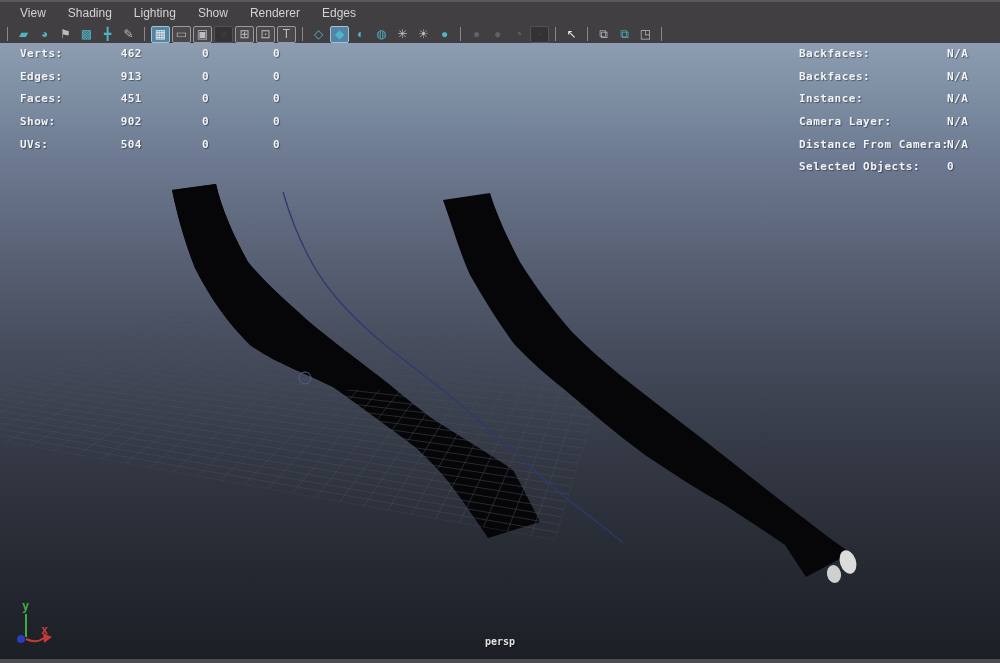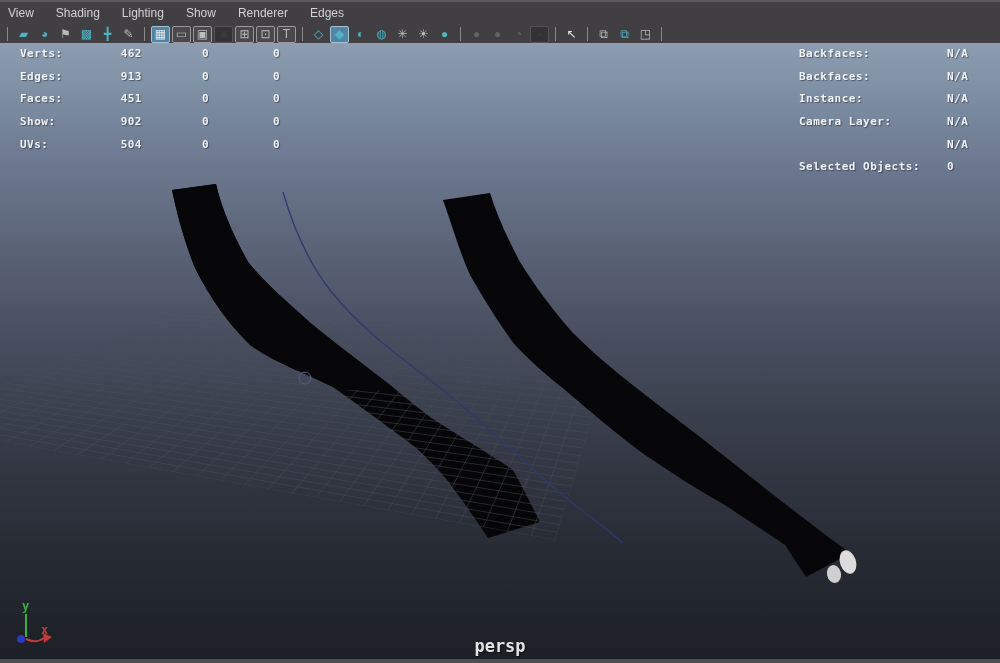--- a/index.html
+++ b/index.html
@@ -1,21 +1,21 @@
 <!DOCTYPE html>
 <html><head>
 <meta charset="utf-8">
 <style>
   html,body{margin:0;padding:0;background:#222;}
   #stage{position:relative;width:1000px;height:663px;overflow:hidden;
          font-family:"Liberation Sans",sans-serif;user-select:none;}
   
   #topbars{position:absolute;left:0;top:0;width:1000px;height:43px;
            background:#413f42;border-top:2px solid #5a585b;box-sizing:border-box;}
-  #menubar{position:absolute;left:0;top:1px;height:20px;display:flex;align-items:center;padding-left:8px;}
+  #menubar{position:absolute;left:0;top:1px;height:20px;display:flex;align-items:center;padding-left:20px;}
   .menu-item{color:#d2d3d5;font-size:12px;padding:0 11px 0 0;margin-right:11px;cursor:default;}
   #toolbar{position:absolute;left:0;top:21px;height:22px;display:flex;align-items:center;padding-left:2px;}
   .tb-divider{width:1px;height:14px;background:#8a888a;margin:0 5px;}
   .tb-btn{width:19px;height:17px;margin:0 1px;display:flex;align-items:center;justify-content:center;
           font-size:12px;line-height:17px;border-radius:2px;box-sizing:border-box;}
   .tb-plain{background:transparent;}
   .tb-boxed{background:#4a484b;border:1px solid #9b999b;}
   .tb-selected{background:#5484a4;border:1px solid #9fc4d8;}
   .tb-pressed{background:#343235;border:1px solid #545254;}
   .c-teal{color:#4fb4c4;} .c-gray{color:#b9bdc0;} .c-light{color:#e4e7ea;}
@@ -35,21 +35,21 @@
   #hud-left .h-label{width:88px;}
   #hud-left .h-c1{width:34px;text-align:right;}
   #hud-left .h-c2{width:67px;text-align:right;}
   #hud-left .h-c3{width:71px;text-align:right;}
   #hud-right{left:755px;top:0;width:200px;margin-left:44px;}
   #hud-right .hudrow{position:relative;}
   #hud-right .h-val{position:absolute;left:148px;top:0;}
   
   #persp-label{position:absolute;left:0;top:593px;width:1000px;text-align:center;
       color:#e2e3e5;font-family:"DejaVu Sans Mono","Liberation Mono",monospace;
-      font-weight:bold;font-size:17px;text-shadow:1px 1px 1px rgba(0,0,0,0.5);}
+      font-weight:bold;font-size:10px;text-shadow:1px 1px 1px rgba(0,0,0,0.5);}
 </style>
 </head>
 <body>
 
 <div id="stage">
 
   <div id="topbars">
     <div id="menubar">
       <span class="menu-item">View</span>
       <span class="menu-item">Shading</span>
@@ -222,21 +222,21 @@
         <div class="hudrow"><span class="h-label">Faces:</span><span class="h-c1">451</span><span class="h-c2">0</span><span class="h-c3">0</span></div>
         <div class="hudrow"><span class="h-label">Show:</span><span class="h-c1">902</span><span class="h-c2">0</span><span class="h-c3">0</span></div>
         <div class="hudrow"><span class="h-label">UVs:</span><span class="h-c1">504</span><span class="h-c2">0</span><span class="h-c3">0</span></div>
       </div>
 
     <div id="hud-right" class="hud">
         <div class="hudrow"><span>Backfaces:</span><span class="h-val">N/A</span></div>
         <div class="hudrow"><span>Backfaces:</span><span class="h-val">N/A</span></div>
         <div class="hudrow"><span>Instance:</span><span class="h-val">N/A</span></div>
         <div class="hudrow"><span>Camera Layer:</span><span class="h-val">N/A</span></div>
-        <div class="hudrow"><span class="h-val">N/A</span></div>
+        <div class="hudrow"><span>Distance From Camera:</span><span class="h-val">N/A</span></div>
         <div class="hudrow"><span>Selected Objects:</span><span class="h-val">0</span></div>
       </div>
 
     <div id="persp-label">persp</div>
 
     <div id="bottomstrip"></div>
   </div>
 </div>
 
 </body></html>

